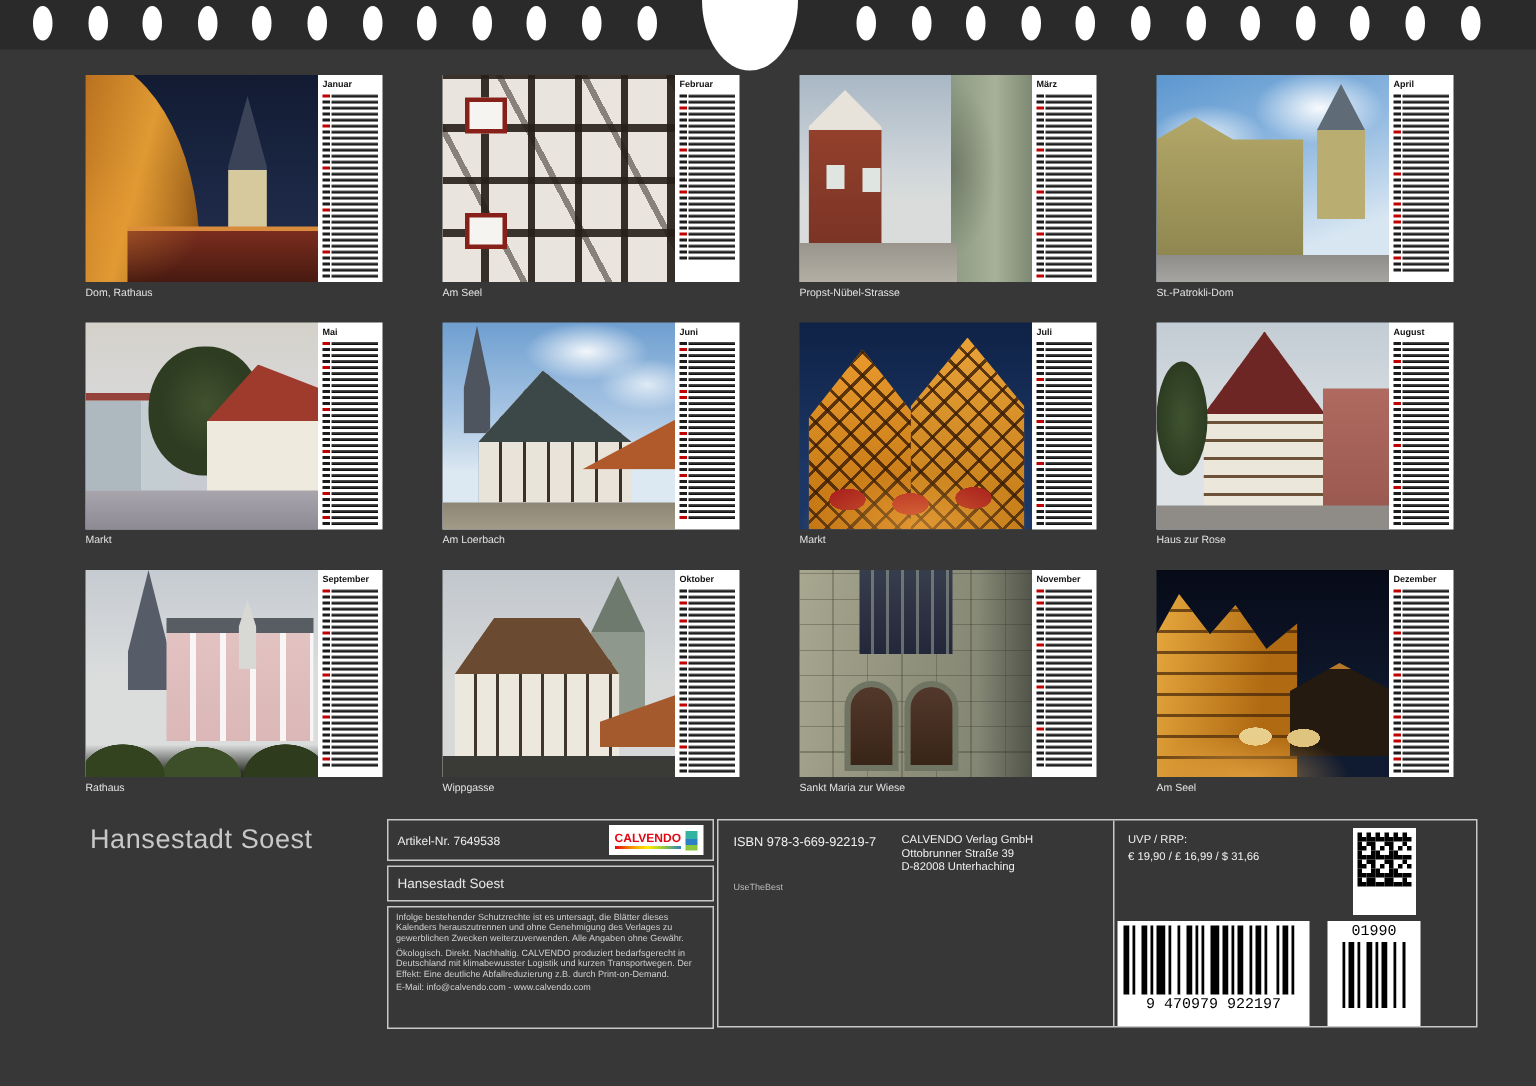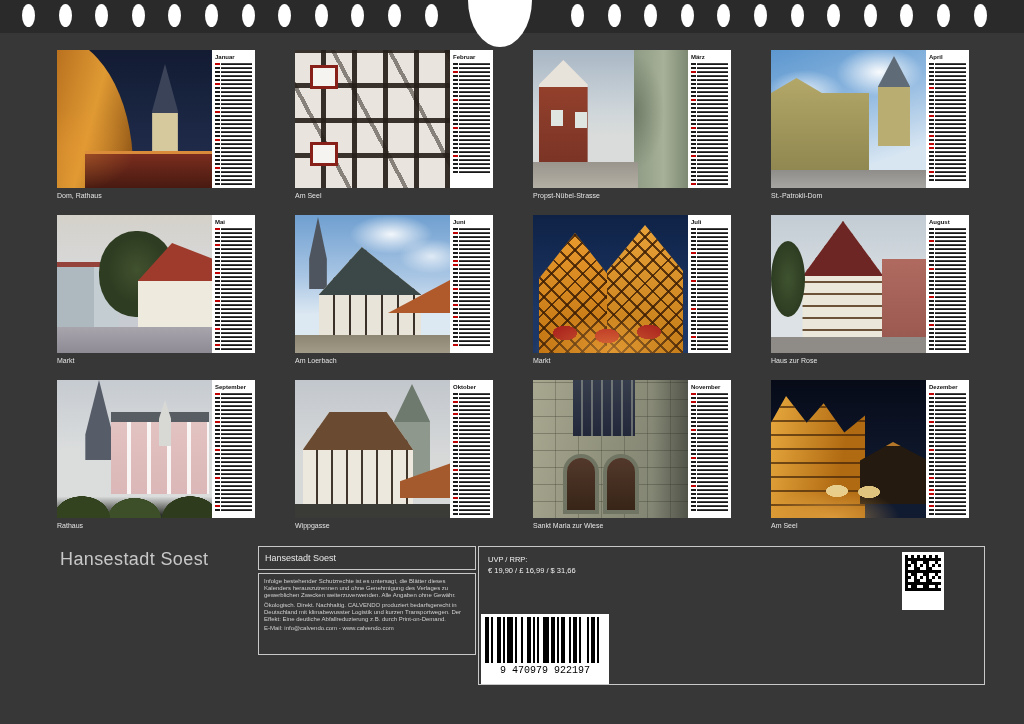--- a/index.html
+++ b/index.html
@@ -1809,29 +1809,45 @@
           <i></i>
         </div>
       </div>
       <div class="caption">Am Seel</div>
     </div>
   </div>
 
 <div class="big-title">Hansestadt Soest</div>
 
 <div class="leftboxes">
+  <div class="box rowA">
+    <span class="artikel">Artikel-Nr. 7649538</span>
+    <span class="logo">
+      <b>CALVENDO</b>
+      <i class="logo-mark"></i>
+    </span>
+  </div>
   <div class="box rowB">Hansestadt Soest</div>
   <div class="box rowC">
     <p>Infolge bestehender Schutzrechte ist es untersagt, die Blätter dieses Kalenders herauszutrennen und ohne Genehmigung des Verlages zu gewerblichen Zwecken weiterzuverwenden. Alle Angaben ohne Gewähr.</p>
     <p>Ökologisch. Direkt. Nachhaltig. CALVENDO produziert bedarfsgerecht in Deutschland mit klimabewusster Logistik und kurzen Transportwegen. Der Effekt: Eine deutliche Abfallreduzierung z.B. durch Print-on-Demand.</p>
     <p>E-Mail: info@calvendo.com - www.calvendo.com</p>
   </div>
 </div>
 
 <div class="pubbox">
+  <div class="pub-left">
+    <div class="isbn">ISBN 978-3-669-92219-7</div>
+    <div class="credit">UseTheBest</div>
+    <div class="addr">
+      <div>CALVENDO Verlag GmbH</div>
+      <div>Ottobrunner Straße 39</div>
+      <div>D-82008 Unterhaching</div>
+    </div>
+  </div>
   <div class="pub-right">
     <div class="price-label">UVP / RRP:</div>
     <div class="price">€ 19,90 / £ 16,99 / $ 31,66</div>
     <div class="dm">
         <div id="dmgrid">
           <i class="f"></i>
           <i></i>
           <i class="f"></i>
           <i></i>
           <i class="f"></i>
@@ -2014,14 +2030,34 @@
           <i style="width: 6px; background: rgb(255, 255, 255);"></i>
           <i style="width: 2px; background: rgb(0, 0, 0);"></i>
           <i style="width: 2px; background: rgb(255, 255, 255);"></i>
           <i style="width: 4px; background: rgb(0, 0, 0);"></i>
           <i style="width: 2px; background: rgb(255, 255, 255);"></i>
           <i style="width: 2px; background: rgb(0, 0, 0);"></i>
           <i style="width: 4px; background: rgb(255, 255, 255);"></i>
         </div>
       <div class="digits">9 470979 922197</div>
     </div>
+    <div class="addon">
+      <div class="addon-digits">01990</div>
+      <div id="addonbars">
+          <i style="width: 2px; background: rgb(0, 0, 0);"></i>
+          <i style="width: 2px; background: rgb(255, 255, 255);"></i>
+          <i style="width: 4px; background: rgb(0, 0, 0);"></i>
+          <i style="width: 2px; background: rgb(255, 255, 255);"></i>
+          <i style="width: 2px; background: rgb(0, 0, 0);"></i>
+          <i style="width: 4px; background: rgb(255, 255, 255);"></i>
+          <i style="width: 4px; background: rgb(0, 0, 0);"></i>
+          <i style="width: 2px; background: rgb(255, 255, 255);"></i>
+          <i style="width: 2px; background: rgb(0, 0, 0);"></i>
+          <i style="width: 2px; background: rgb(255, 255, 255);"></i>
+          <i style="width: 4px; background: rgb(0, 0, 0);"></i>
+          <i style="width: 4px; background: rgb(255, 255, 255);"></i>
+          <i style="width: 2px; background: rgb(0, 0, 0);"></i>
+          <i style="width: 4px; background: rgb(255, 255, 255);"></i>
+          <i style="width: 2px; background: rgb(0, 0, 0);"></i>
+        </div>
+    </div>
   </div>
 </div>
 
 </body></html>

